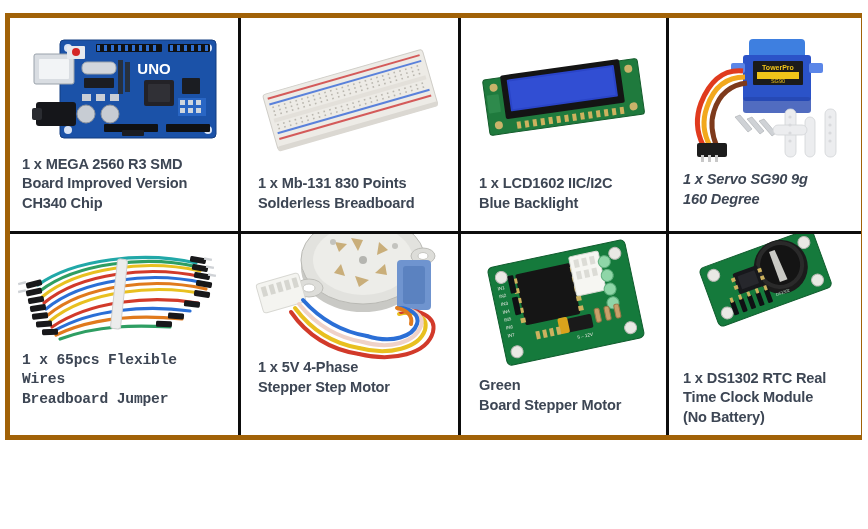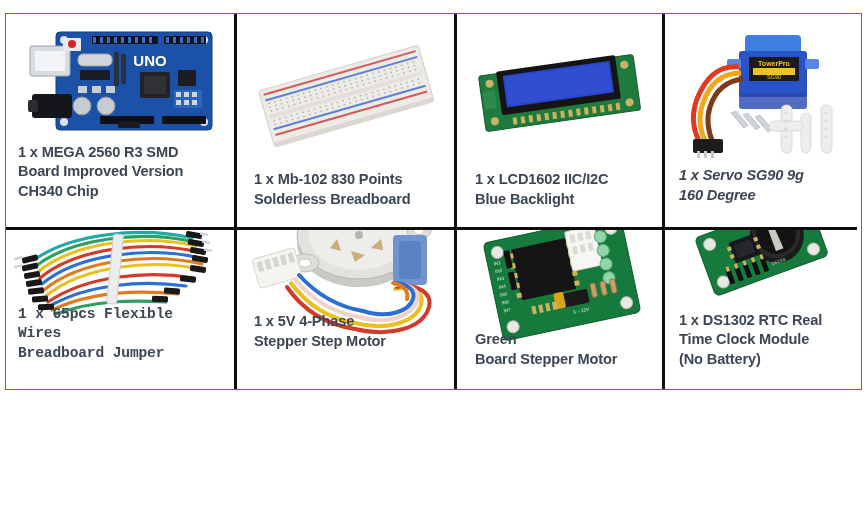--- a/index.html
+++ b/index.html
@@ -12,23 +12,23 @@
   }
   body {
     font-family: "Liberation Sans", sans-serif;
   }
 
   #kit-table {
     position: absolute;
     left: 5px;
     top: 13px;
     width: 857px;
-    height: 377px;
+    height: 427px;
     box-sizing: border-box;
-    border: 1px solid #a16207;
+    border: 5px solid #a16207;
     background: #ffffff;
   }
 
   .grid {
     width: 100%;
     height: 100%;
     display: grid;
     grid-template-columns: 231px 220px 208px 192px;
     grid-template-rows: 216px 1fr;
   }
@@ -58,28 +58,28 @@
   .caption {
     flex: 0 0 auto;
     color: #3d4654;
     font-weight: bold;
     font-size: 14.6px;
     line-height: 1.33;
     letter-spacing: -0.15px;
   }
 
   
-  .c1 .caption { padding: 0 8px 26px 12px; }
+  .c1 .caption { padding: 0 8px 18px 12px; }
   .c2 .caption { padding: 0 8px 18px 17px; }
   .c3 .caption { padding: 0 8px 18px 18px; }
   .c4 .caption { padding: 0 8px 22px 14px; font-style: italic; }
   .c5 .caption { padding: 0 8px 26px 12px; font-family: Liberation Mono, monospace; }
   .c6 .caption { padding: 0 8px 38px 17px; }
   .c7 .caption { padding: 0 8px 20px 18px; }
-  .c8 .caption { padding: 0 8px 20px 14px; margin-top: 40px; }
+  .c8 .caption { padding: 0 8px 8px 14px; margin-top: 40px; }
 
   .c1 .thumb { padding-top: 10px; }
   .c2 .thumb { padding-top: 6px; }
   .c3 .thumb { padding-top: 8px; }
   .c4 .thumb { padding-top: 2px; }
   .c5 .thumb { padding-top: 12px; }
   .c6 .thumb { padding-top: 0px; }
   .c7 .thumb { padding-top: 2px; }
   .c8 .thumb { padding-top: 4px; }
 </style>
@@ -309,21 +309,21 @@
                 <rect x="152" y="44" width="1.6" height="1.6"></rect>
                   <rect x="158" y="44" width="1.6" height="1.6"></rect>
                 <rect x="164" y="44" width="1.6" height="1.6"></rect>
                   <rect x="170" y="44" width="1.6" height="1.6"></rect>
               </g>
             </g>
           </g>
         </svg>
       </div>
       <div class="caption">
-        <div>1 x Mb-102 830 Points</div>
+        <div>1 x Mb-131 830 Points</div>
         <div>Solderless Breadboard</div>
       </div>
     </div>
 
     <div class="cell c3 bcol brow">
       <div class="thumb">
         <svg width="180" height="110" viewBox="0 0 180 110" aria-hidden="true">
           <g transform="rotate(-8 90 55)">
             <rect x="12" y="24" width="156" height="56" rx="3" fill="#1F7A3D" stroke="#145c2c"></rect>
             <circle cx="22" cy="33" r="4" fill="#c9b36a"></circle>

